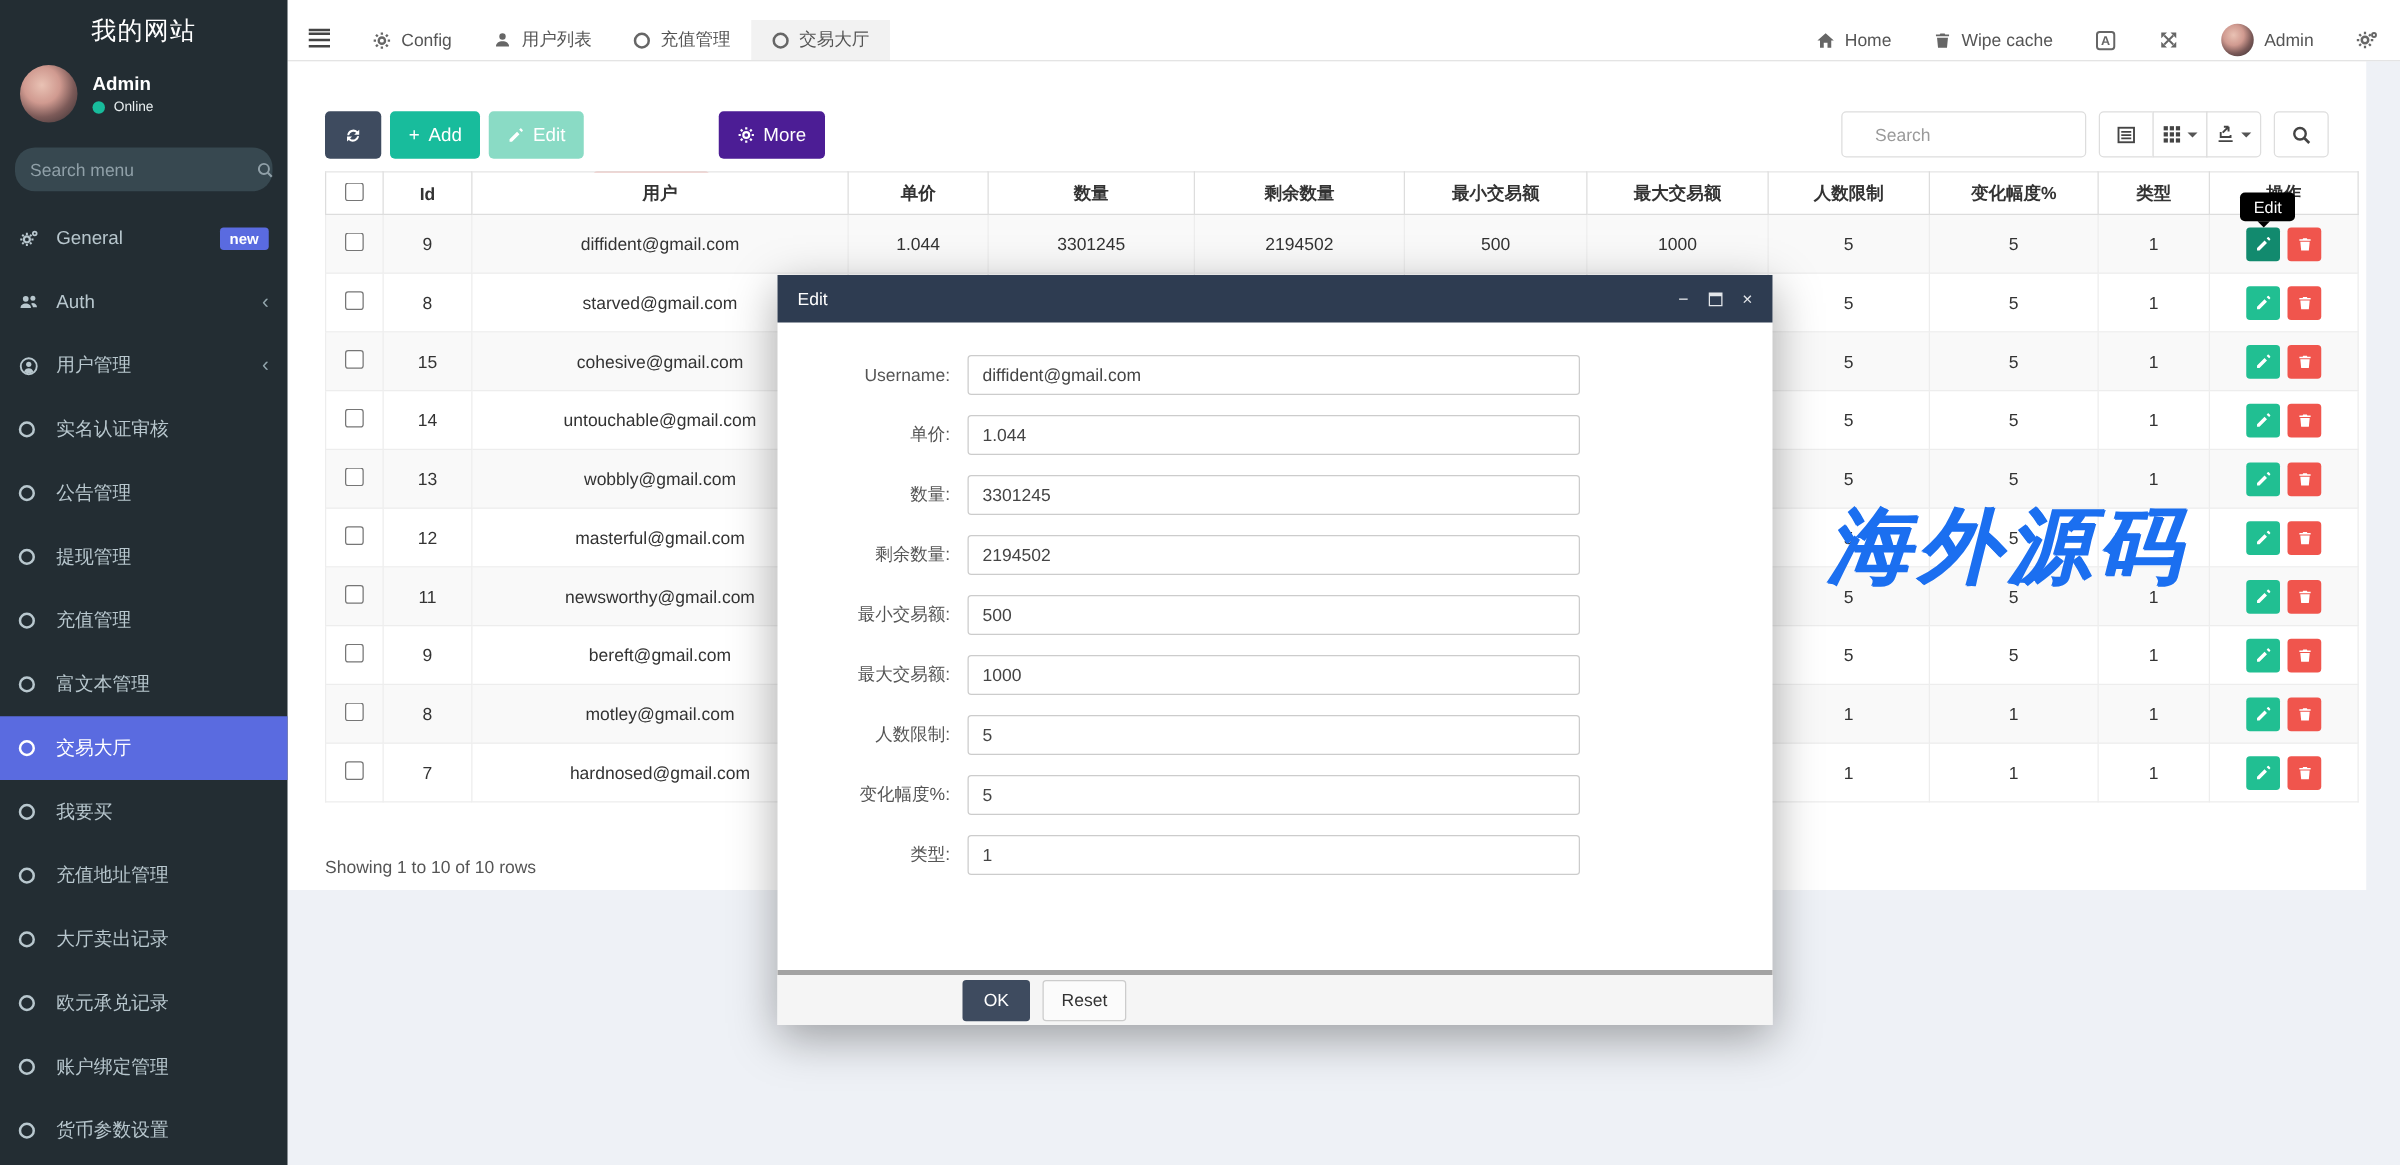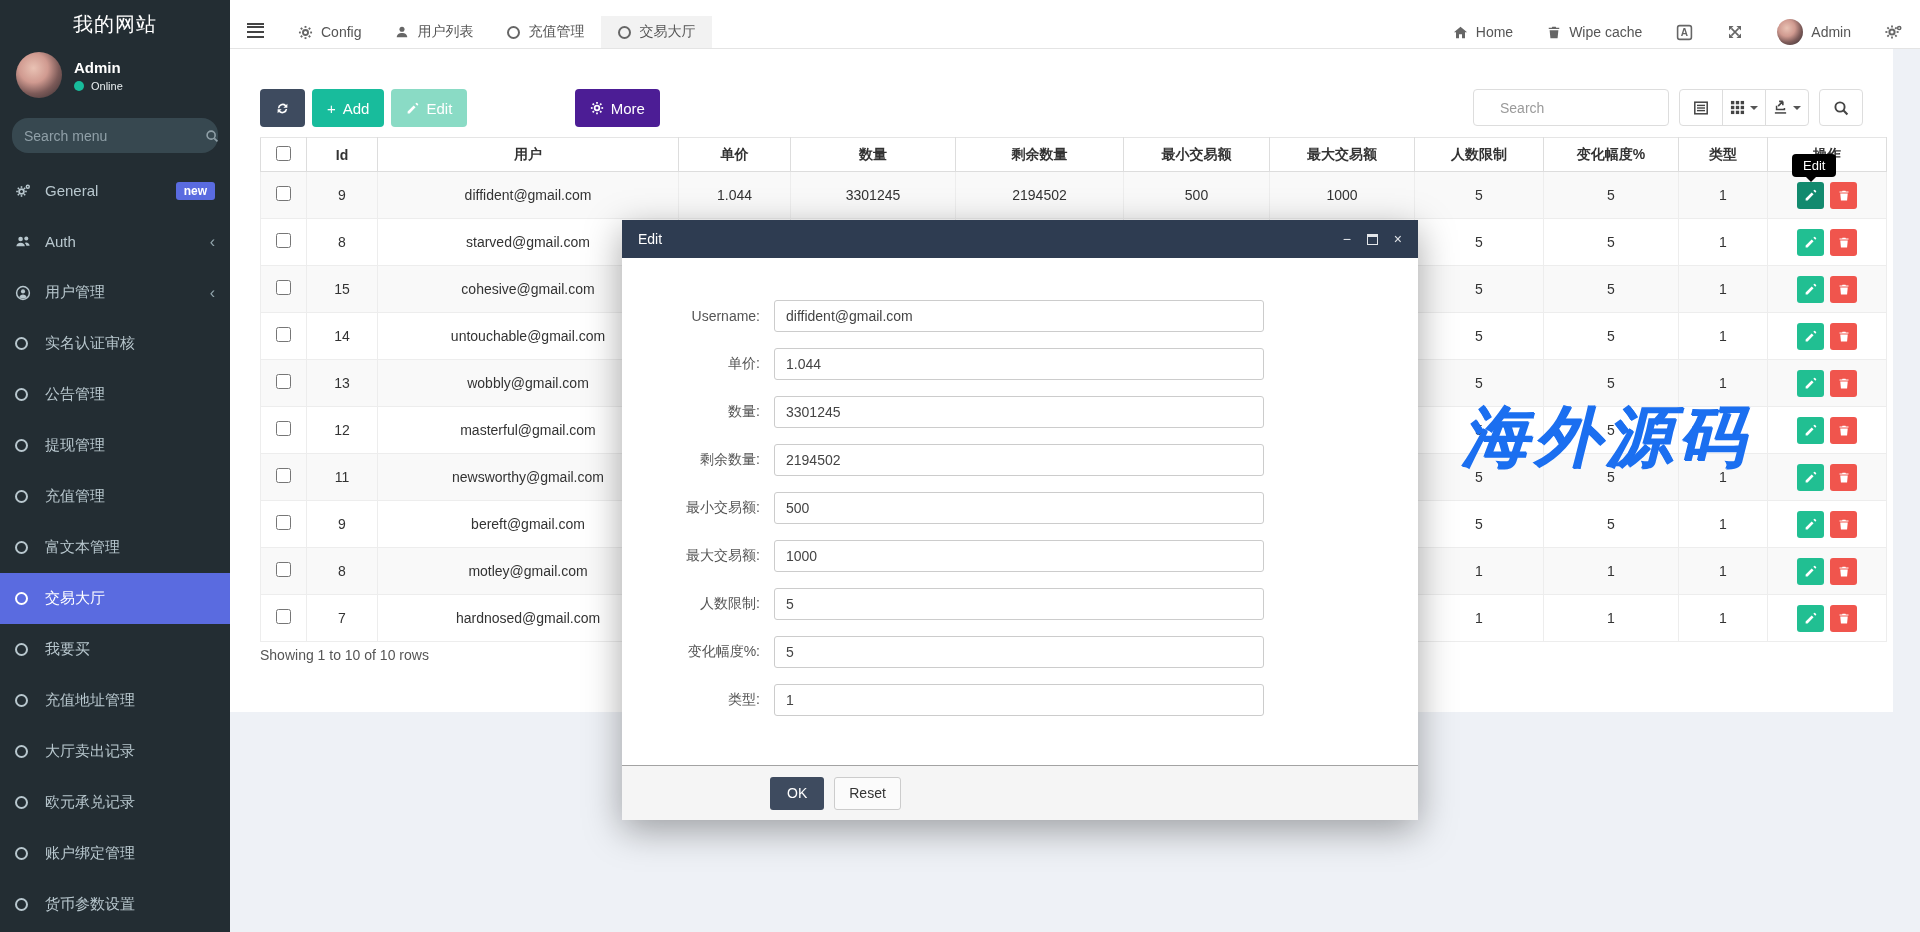--- a/index.html
+++ b/index.html
@@ -66,40 +66,40 @@
   .grid th { height:34px; font-weight:bold; font-size:14px; color:#333; text-align:center; border:1px solid #ddd; border-top:1px solid #e5e5e5; background:#fff; }
   .grid td { height:47px; text-align:center; font-size:14px; color:#333; border:1px solid #ededed; border-top:1px solid #e7e7e7; }
   .grid tbody tr:nth-child(odd) td { background:#f9f9f9; }
   .grid input[type=checkbox] { width:15px; height:15px; cursor:pointer; }
   .row-actions { display:flex; gap:6px; justify-content:center; }
   .act-btn { width:27px; height:27px; border:0; border-radius:3px; display:flex; align-items:center; justify-content:center; color:#fff; cursor:pointer; }
   .act-edit { background:#21bf92; }
   .act-edit.hovered { background:#128a6e; }
   .act-del { background:#f0554d; }
 
-  .summary { position:absolute; left:30px; top:598px; font-size:14px; color:#555; }
+  .summary { position:absolute; left:30px; top:636px; font-size:14px; color:#555; }
 
   
   .tooltip { position:absolute; left:1792px; top:154px; background:#000; color:#fff; font-size:13px; padding:4px 11px; border-radius:4px; z-index:6; }
   .tooltip:after { content:""; position:absolute; left:14px; bottom:-5px; border-left:5px solid transparent; border-right:5px solid transparent; border-top:5px solid #000; }
 
   
   .watermark { position:absolute; left:1462px; top:392px; z-index:5; font-family:"DejaVu Serif","Liberation Serif",serif; font-style:italic; font-weight:bold; font-size:66px; letter-spacing:6px; color:#1b6ff0; white-space:nowrap; pointer-events:none; text-shadow:1px 1px 0 #1b6ff0; }
 
   
   .modal { position:absolute; left:622px; top:220px; width:796px; height:600px; background:#fff; box-shadow:0 10px 35px rgba(0,0,0,.35); z-index:10; }
   .modal-header { height:38px; background:#2e3c51; color:#fff; display:flex; align-items:center; padding:0 16px; font-size:14px; }
   .modal-controls { margin-left:auto; display:flex; align-items:center; gap:16px; color:#e3e6ea; }
   .mc { cursor:pointer; font-size:14px; line-height:1; }
   .mc-max { width:11px; height:11px; border:1px solid #e3e6ea; border-top-width:3px; display:inline-block; }
-  .modal-body { padding:42px 22px 0; }
+  .modal-body { padding:26px 22px 0; }
   .field-row { display:flex; align-items:center; margin-bottom:16px; }
   .field-label { width:130px; text-align:right; padding-right:14px; color:#555; font-size:14px; flex:0 0 auto; }
   .field-input { width:490px; height:32px; border:1px solid #ccc; border-radius:3px; padding:0 11px; font-size:14px; color:#444; outline:none; font-family:inherit; background:#fff; }
-  .modal-footer { position:absolute; left:0; bottom:0; width:100%; height:55px; background:#f5f5f5; border-top:1px solid #a3a3a3; display:flex; align-items:center; padding-left:148px; gap:10px; }
+  .modal-footer { position:absolute; left:0; bottom:0; width:100%; height:44px; background:#f5f5f5; border-top:4px solid #a3a3a3; display:flex; align-items:center; padding-left:148px; gap:10px; }
   .btn-ok { background:#3e4b5f; color:#fff; border:0; border-radius:3px; height:33px; padding:0 17px; font-size:14px; font-family:inherit; cursor:pointer; }
   .btn-reset { background:#fbfbfb; color:#333; border:1px solid #ccc; border-radius:3px; height:33px; padding:0 14px; font-size:14px; font-family:inherit; cursor:pointer; }
 </style>
 </head>
 <body>
 
 <div class="sidebar">
   <div class="site-title">我的网站</div>
   <div class="user-panel">
     <div class="avatar"></div>

